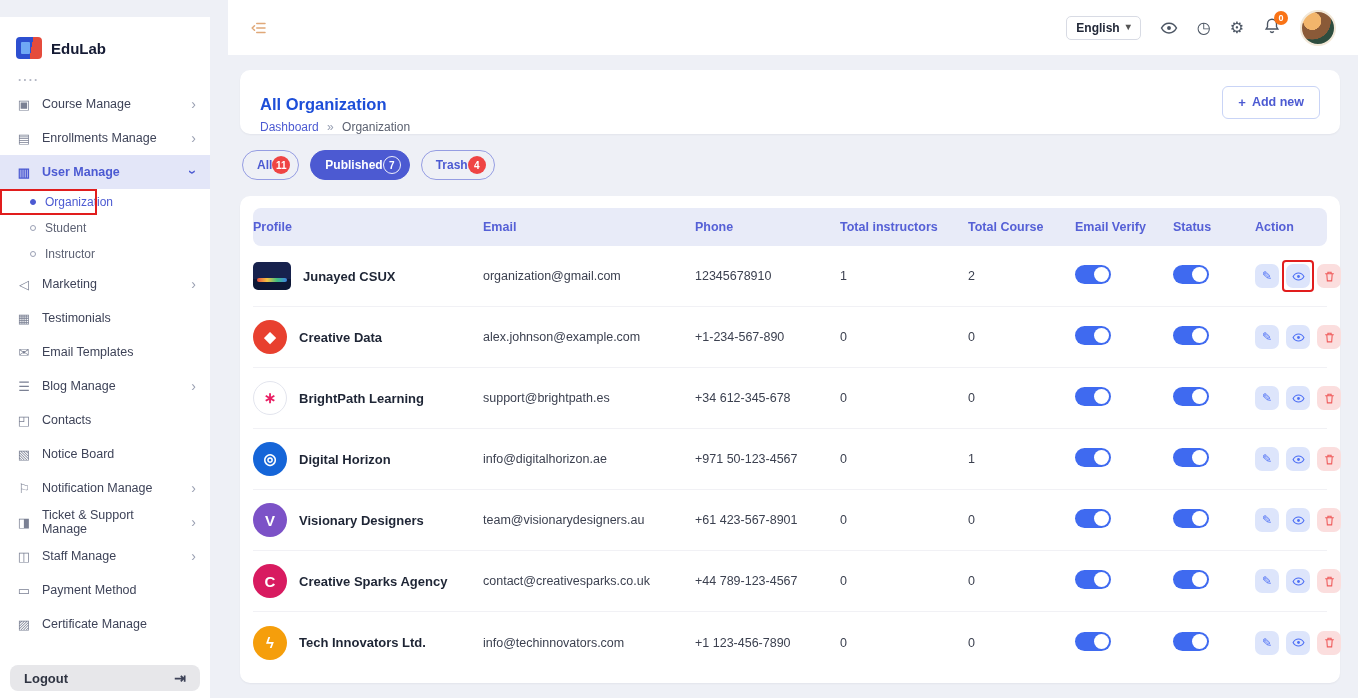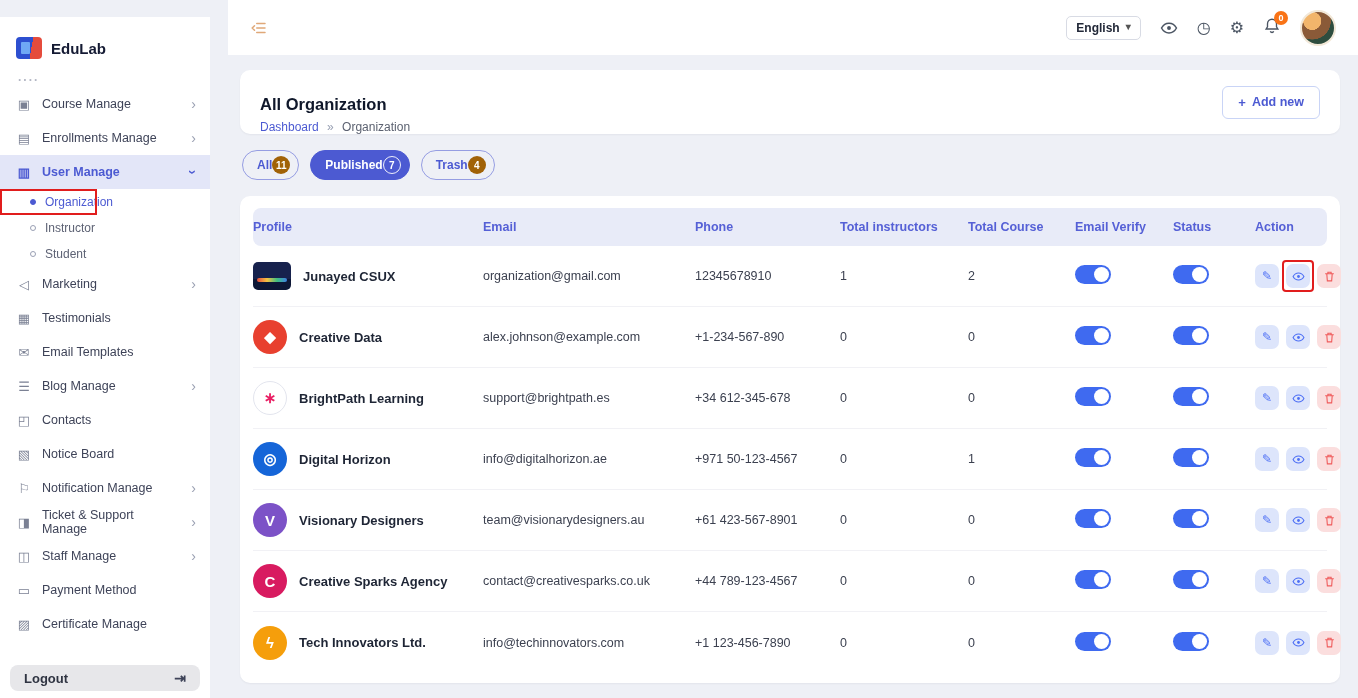--- a/index.html
+++ b/index.html
@@ -40,33 +40,33 @@
   .bell-wrap { position: relative; cursor: pointer; }
   .bell-badge { position: absolute; top: -6px; right: -7px; min-width: 14px; height: 14px; border-radius: 50%; background: #f97316; color: #fff;
     font-size: 9px; font-weight: 700; display: flex; align-items: center; justify-content: center; }
   .user-avatar { width: 36px; height: 36px; border-radius: 50%; border: 2px solid #f2e8d8; cursor: pointer;
     background: radial-gradient(circle at 32% 28%, #f2b56b 0 28%, #8a5a38 29% 58%, #2e4d3f 59% 100%); }
 
   
   .content { padding: 15px 18px 0 12px; }
   .card { background: #fff; border-radius: 10px; box-shadow: 0 1px 2px rgba(16,24,40,.05); }
   .page-head { display: flex; align-items: center; justify-content: space-between; padding: 13px 20px; height: 64px; }
-  .page-title { font-size: 16.5px; font-weight: 800; color: #0f172a; margin-bottom: 6px; margin-top: 25px; }
+  .page-title { font-size: 16.5px; font-weight: 800; color: #1d4ed8; margin-bottom: 6px; margin-top: 25px; }
   .breadcrumb { font-size: 12px; }
   .bc-home { color: #4c5ad2; cursor: pointer; }
   .bc-sep { color: #98a0b3; margin: 0 5px; }
   .bc-cur { color: #5b6170; }
   .add-btn { display: inline-flex; align-items: center; gap: 6px; border: 1px solid #c9d4f6; background: #fff; color: #4c5ad2;
     font-size: 12.5px; font-weight: 600; padding: 8px 15px; border-radius: 6px; cursor: pointer; font-family: inherit; }
   .add-plus { font-size: 13px; font-weight: 700; }
 
   .filter-bar { margin: 16px 0 16px 2px; display: flex; align-items: center; }
   .pill { display: inline-flex; align-items: center; gap: 0; height: 30px; padding: 0 8px 0 14px; border-radius: 16px;
     border: 1px solid rgba(76,90,210,.55); background: transparent; color: #4c5ad2; font-weight: 700; font-size: 12px; margin-right: 11px; cursor: pointer; font-family: inherit; }
-  .pill-count { min-width: 18px; height: 18px; border-radius: 50%; background: #a16207; color: #fff; display: inline-flex; align-items: center; justify-content: center; font-size: 10px; font-weight: 700; padding: 0 3px; }
+  .pill-count { min-width: 18px; height: 18px; border-radius: 50%; background: #ef4444; color: #fff; display: inline-flex; align-items: center; justify-content: center; font-size: 10px; font-weight: 700; padding: 0 3px; }
   .pill.active { background: #4c5ad2; color: #fff; border-color: #4c5ad2; }
   .pill.active .pill-count { background: transparent; border: 1px solid rgba(255,255,255,.9); }
 
   .table-card { padding: 12px 13px 10px 13px; }
   .tgrid { display: grid; grid-template-columns: 230px 212px 145px 128px 107px 98px 82px 1fr; align-items: center; }
   .table-header { background: #e8ebf8; border-radius: 8px; height: 38px; color: #5560d6; font-weight: 700; font-size: 12.5px; padding: 0 0 0 0; }
   .table-header .th { padding-left: 0; }
   .trow { height: 61px; border-bottom: 1px solid #f1f1f5; font-size: 12.5px; color: #3c4150; }
   .trow:last-child { border-bottom: none; }
   .profile-cell { display: flex; align-items: center; gap: 12px; }
@@ -112,25 +112,25 @@
         <span class="mi-label">User Manage</span>
         <span class="chev down">›</span>
       </div>
       <div class="submenu-item active">
         <span class="bullet"></span>
         <span class="sub-label">Organization</span>
         <div class="annotation-box"></div>
       </div>
       <div class="submenu-item">
         <span class="bullet"></span>
-        <span class="sub-label">Instructor</span>
+        <span class="sub-label">Student</span>
       </div>
       <div class="submenu-item">
         <span class="bullet"></span>
-        <span class="sub-label">Student</span>
+        <span class="sub-label">Instructor</span>
       </div>
       <div class="menu-item">
         <span class="mi-icon">◁</span>
         <span class="mi-label">Marketing</span>
         <span class="chev">›</span>
       </div>
       <div class="menu-item">
         <span class="mi-icon">▦</span>
         <span class="mi-label">Testimonials</span>
       </div>

